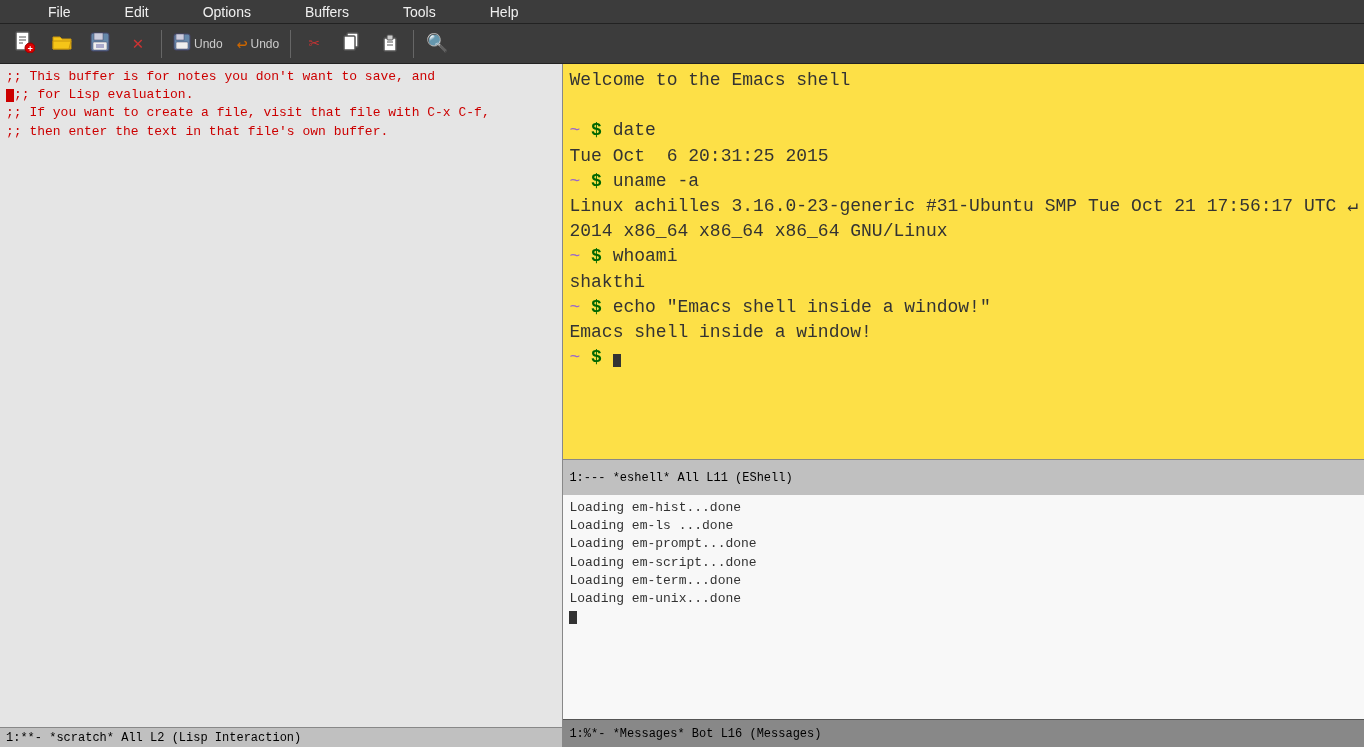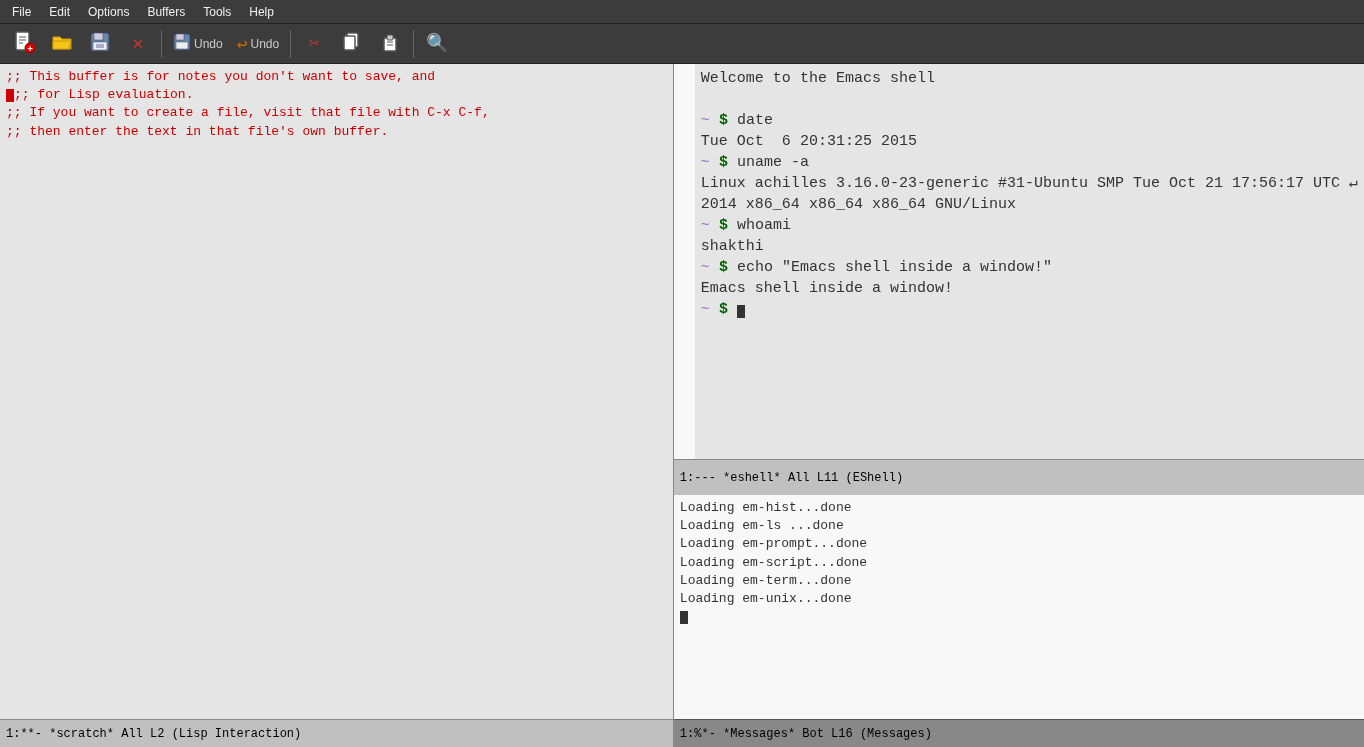--- a/index.html
+++ b/index.html
@@ -20,22 +20,23 @@
       display: flex;
       align-items: center;
       padding: 0 4px;
       gap: 2px;
       border-bottom: 1px solid #222;
     }
     .menu-item {
       padding: 2px 8px;
       color: #f0f0f0;
       font-family: sans-serif;
-      font-size: 12px;
+      font-size: 14px;
       cursor: pointer;
+      margin-left: 36px;
     }
 
     
     #toolbar {
       background: #3c3c3c;
       height: 40px;
       display: flex;
       align-items: center;
       padding: 0 6px;
       gap: 2px;
@@ -106,44 +107,43 @@
       line-height: 1.4;
       overflow: auto;
       white-space: pre;
     }
     #left-modeline {
       background: #c0c0c0;
       color: #000;
       font-family: 'Courier New', Courier, monospace;
       font-size: 12px;
       padding: 1px 6px;
-      height: 28px;
+      height: 20px;
       display: flex;
       align-items: center;
       border-top: 1px solid #888;
     }
 
     
     #right-pane {
       flex: 1;
       display: flex;
       flex-direction: column;
       background: #f8f8f8;
     }
     #right-top {
       flex: 1;
-      background: #e5e5e5;
+      background: #fde047;
       color: #333;
       padding: 4px 6px;
       font-family: 'Courier New', Courier, monospace;
-      font-size: 15px;
+      font-size: 18px;
       line-height: 1.4;
       overflow: auto;
       white-space: pre;
-      margin-left: 21px;
     }
     #eshell-modeline {
       background: #c0c0c0;
       color: #000;
       font-family: 'Courier New', Courier, monospace;
       font-size: 12px;
       padding: 1px 6px;
       height: 36px;
       display: flex;
       align-items: center;

